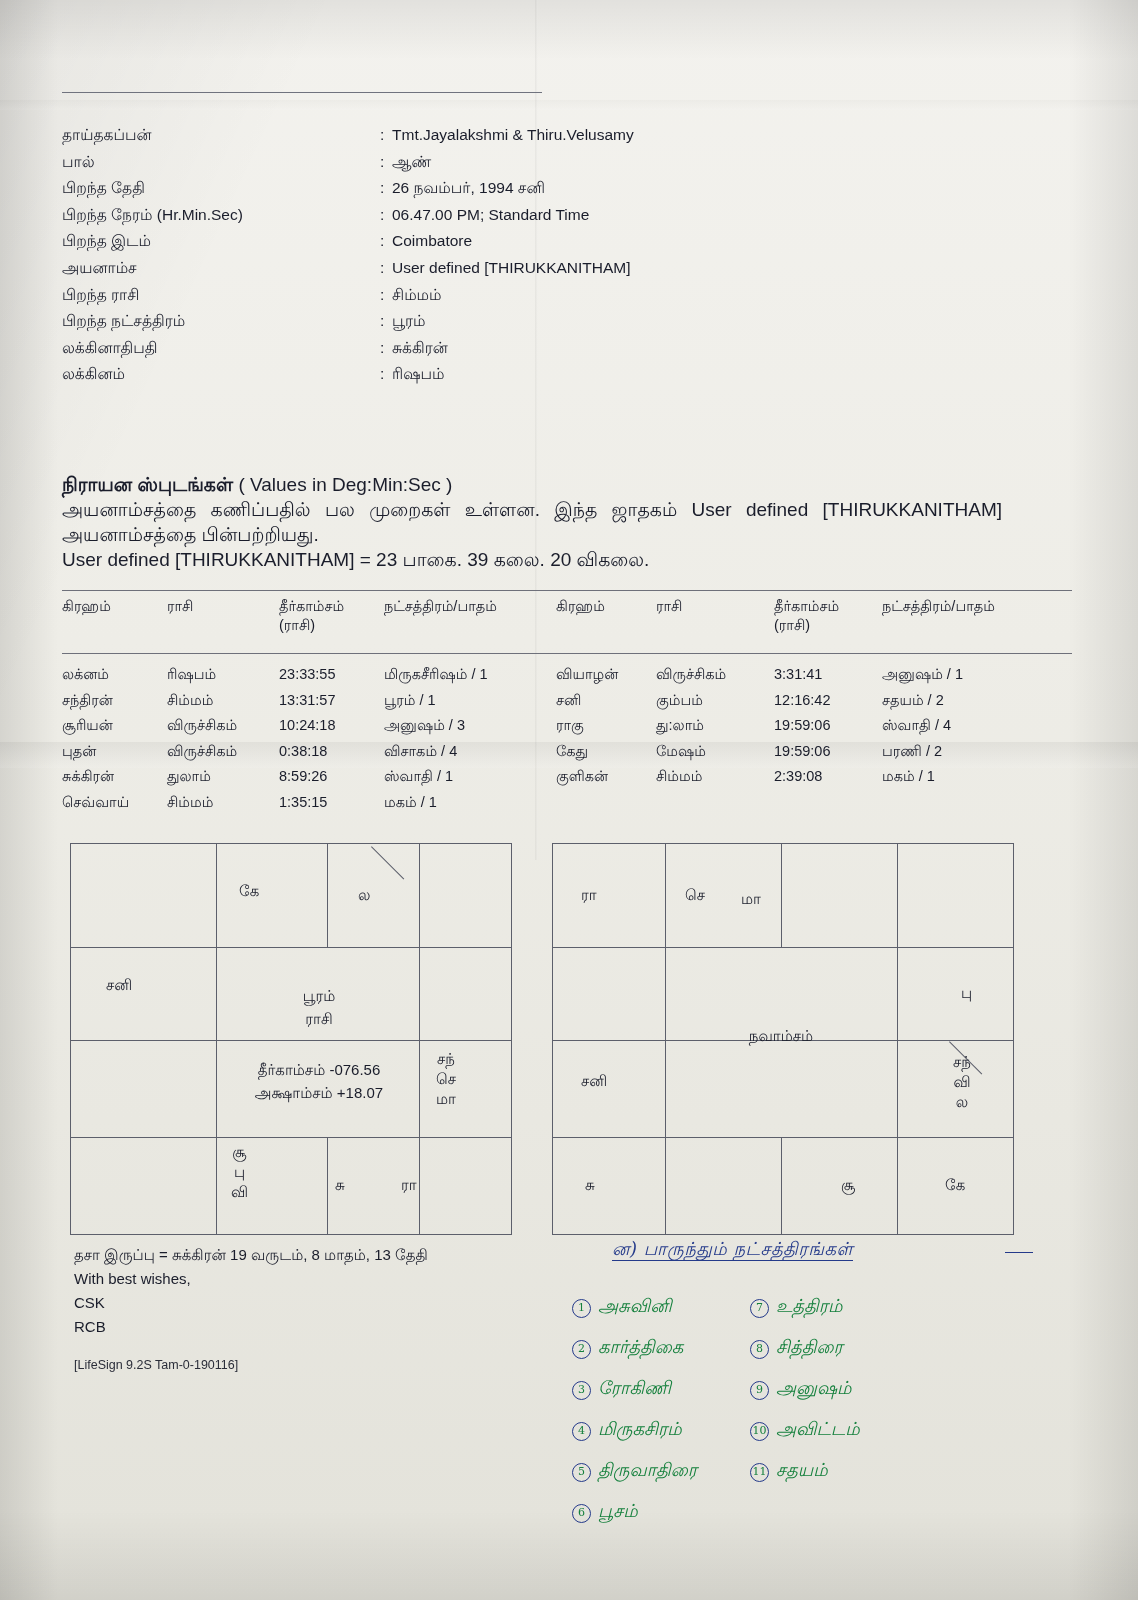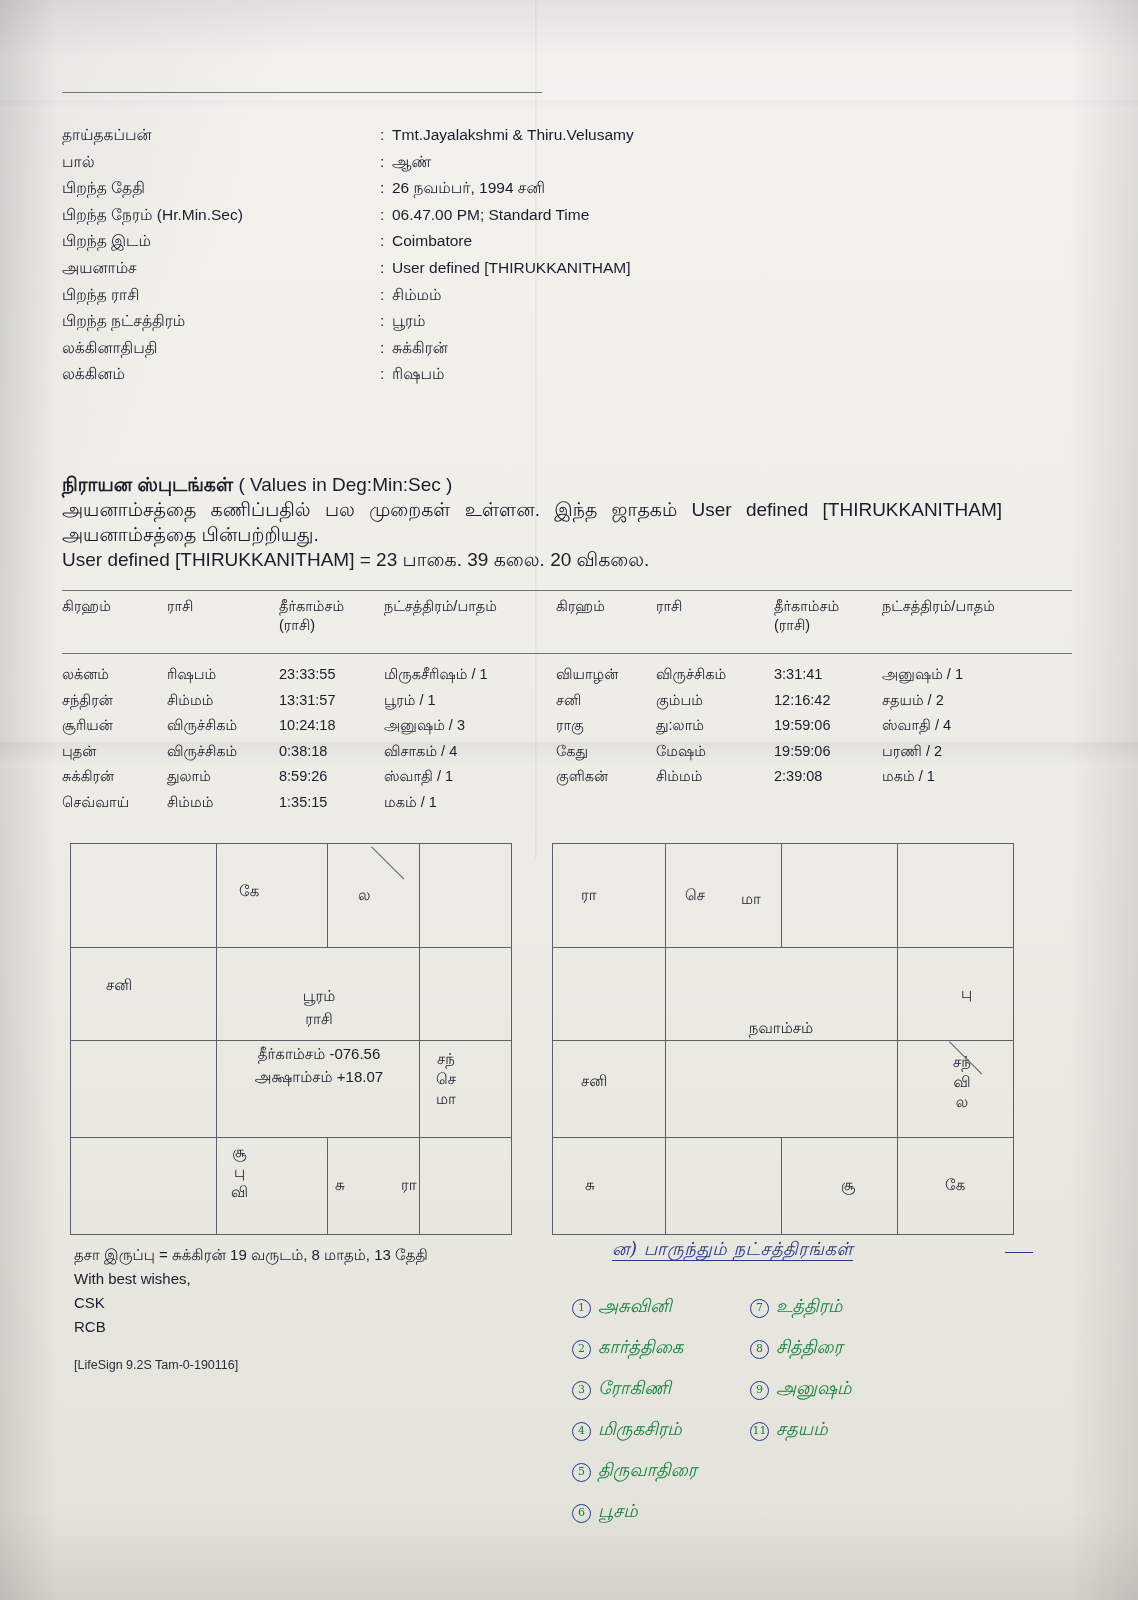--- a/index.html
+++ b/index.html
@@ -250,21 +250,21 @@
     <div class="grid-line" style="left:348px;top:0;width:1px;height:390px;"></div>
     <div class="diag" style="left:300px;top:3px;"></div>
 
     <div class="cell" style="left:168px;top:38px;">கே</div>
     <div class="cell" style="left:287px;top:42px;">ல</div>
     <div class="cell" style="left:35px;top:132px;">சனி</div>
 
     <div class="center-box" style="left:150px;top:140px;width:196px;">
       <div>பூரம்</div>
       <div>ராசி</div>
-      <div style="margin-top:12px;">தீர்காம்சம்  -076.56</div>
+      <div style="margin-top:28px;">தீர்காம்சம்  -076.56</div>
       <div>அக்ஷாம்சம்  +18.07</div>
     </div>
 
     <div class="cell" style="left:365px;top:205px;line-height:25px;">
       <span class="lbl" style="white-space:pre-line;">சந்
 செ
 மா</span>
     </div>
 
     <div class="cell" style="left:160px;top:298px;line-height:25px;">
@@ -283,21 +283,21 @@
     <div class="grid-line" style="left:112px;top:0;width:1px;height:390px;"></div>
     <div class="grid-line" style="left:228px;top:0;width:1px;height:103px;"></div>
     <div class="grid-line" style="left:228px;top:293px;width:1px;height:97px;"></div>
     <div class="grid-line" style="left:344px;top:0;width:1px;height:390px;"></div>
     <div class="diag" style="left:396px;top:198px;"></div>
 
     <div class="cell" style="left:28px;top:42px;">ரா</div>
     <div class="cell" style="left:132px;top:42px;">செ</div>
     <div class="cell" style="left:188px;top:46px;">மா</div>
 
-    <div class="center-box" style="left:120px;top:172px;width:216px;">
+    <div class="center-box" style="left:120px;top:180px;width:216px;">
       <div>நவாம்சம்</div>
     </div>
 
     <div class="cell" style="left:408px;top:140px;">பு</div>
     <div class="cell" style="left:28px;top:228px;">சனி</div>
     <div class="cell" style="left:400px;top:208px;line-height:25px;">
       <span class="lbl" style="white-space:pre-line;">சந்
 வி
 ல</span>
     </div>
@@ -325,16 +325,17 @@
     <div><span class="circ">3</span><span>ரோகிணி</span></div>
     <div><span class="circ">4</span><span>மிருகசிரம்</span></div>
     <div><span class="circ">5</span><span>திருவாதிரை</span></div>
     <div><span class="circ">6</span><span>பூசம்</span></div>
   </div>
 
   <div class="hand-list" id="hand-col2">
     <div><span class="circ">7</span><span>உத்திரம்</span></div>
     <div><span class="circ">8</span><span>சித்திரை</span></div>
     <div><span class="circ">9</span><span>அனுஷம்</span></div>
+    <div><span class="circ">10</span><span>அவிட்டம்</span></div>
     <div><span class="circ">11</span><span>சதயம்</span></div>
   </div>
 
 </div>
 
 </body></html>

